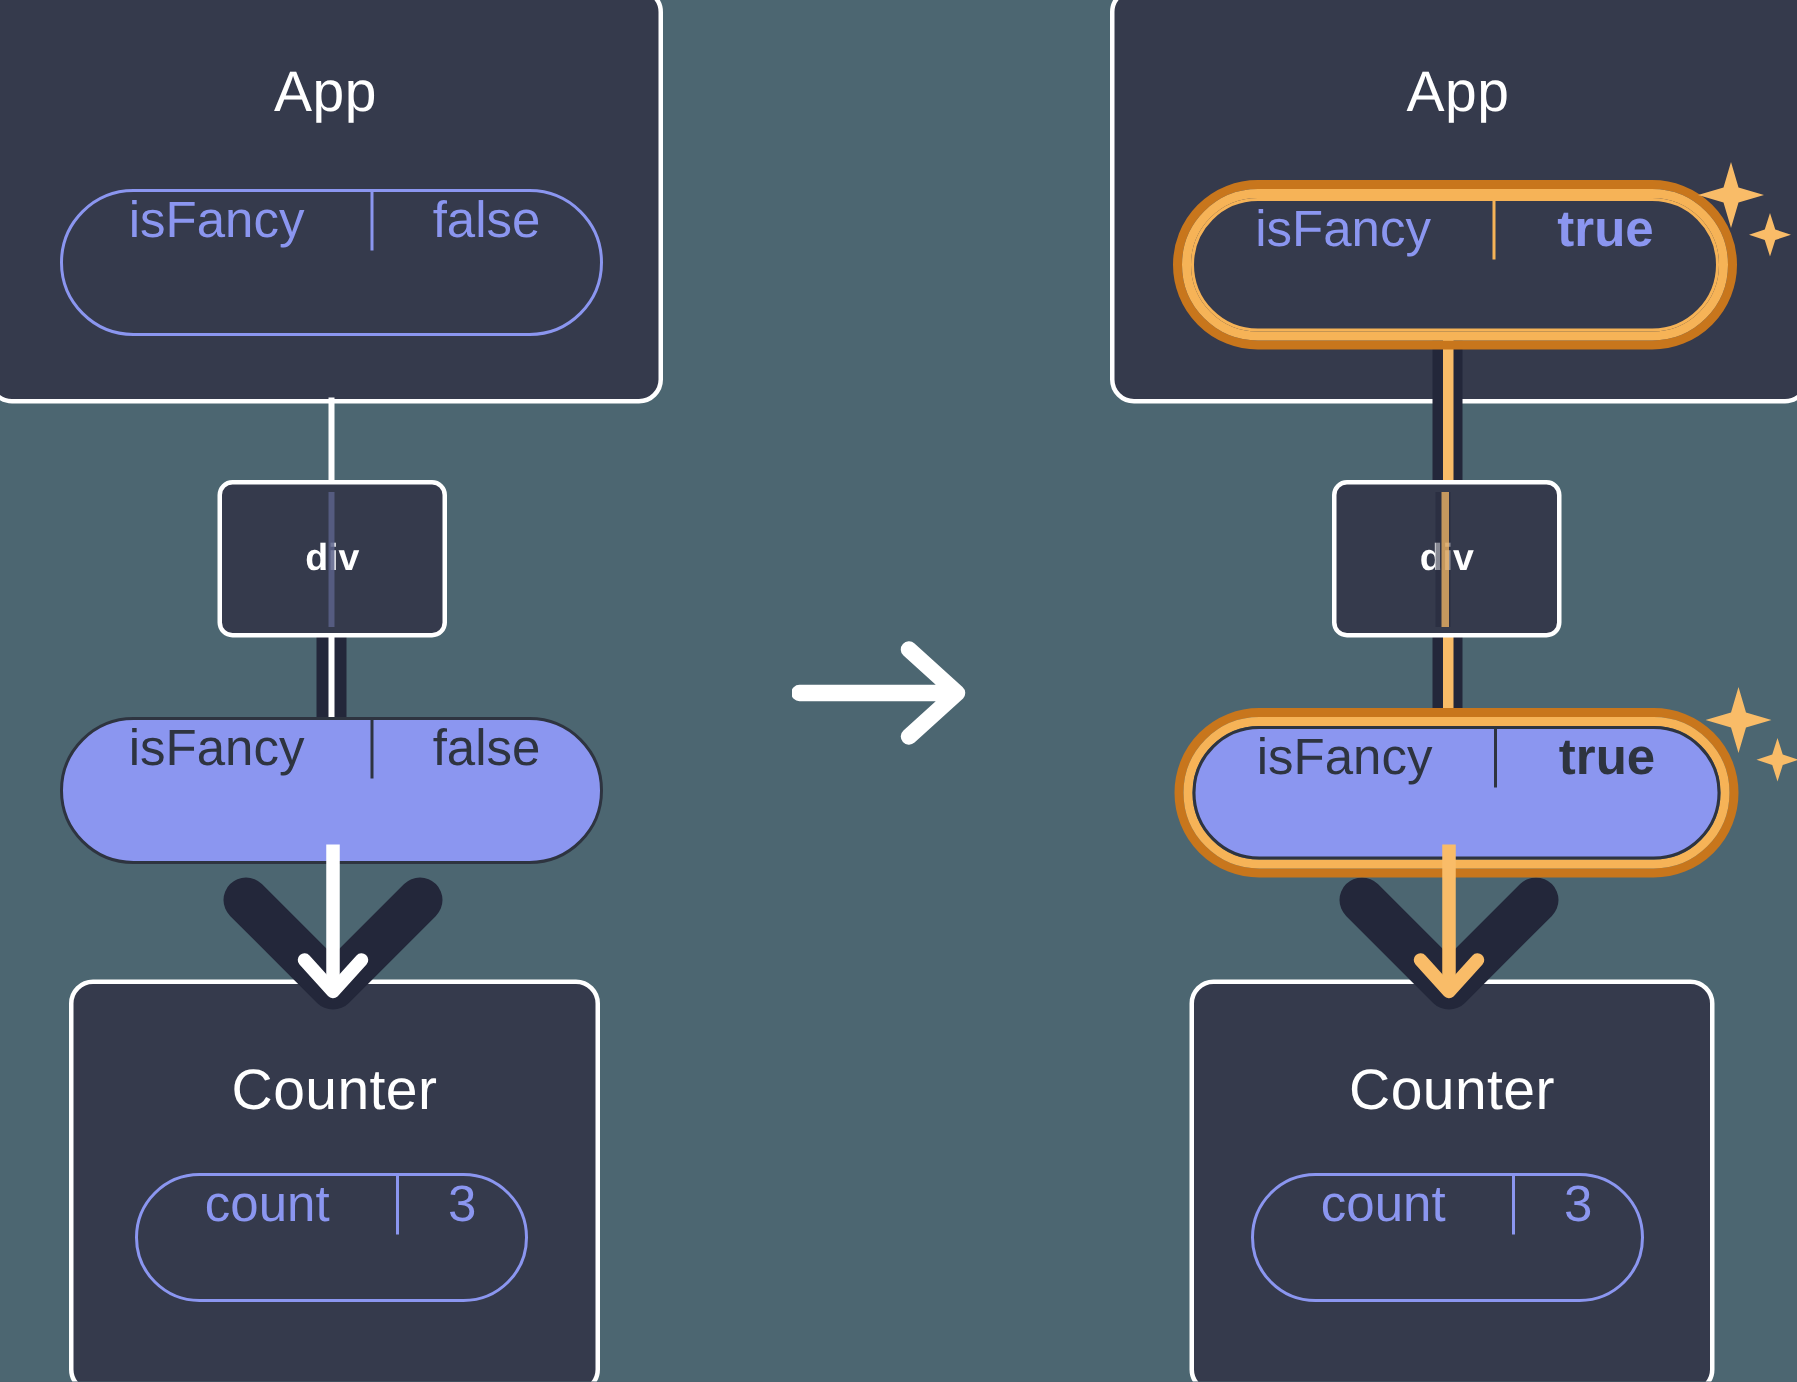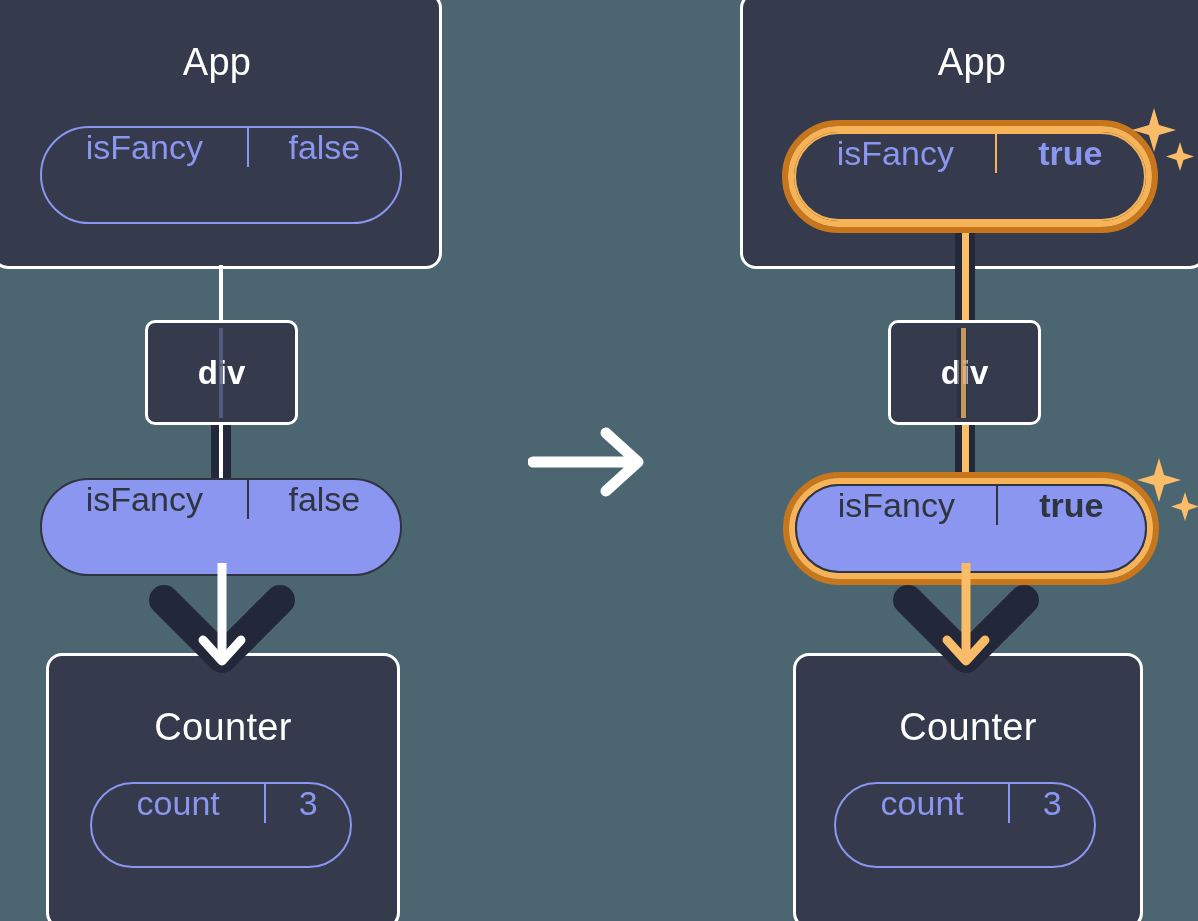--- a/index.html
+++ b/index.html
@@ -44,21 +44,21 @@
   .divbox {
     position: absolute;
     background: #353a4c;
     border: 3px solid #ffffff;
     border-radius: 10px;
     box-sizing: border-box;
     display: flex;
     align-items: center;
     justify-content: center;
     color: #ffffff;
-    font-size: 33px;
+    font-size: 25px;
     font-weight: 700;
     z-index: 6;
   }
 
   
   .pill {
     position: absolute;
     box-sizing: border-box;
     display: flex;
     align-items: flex-start;

